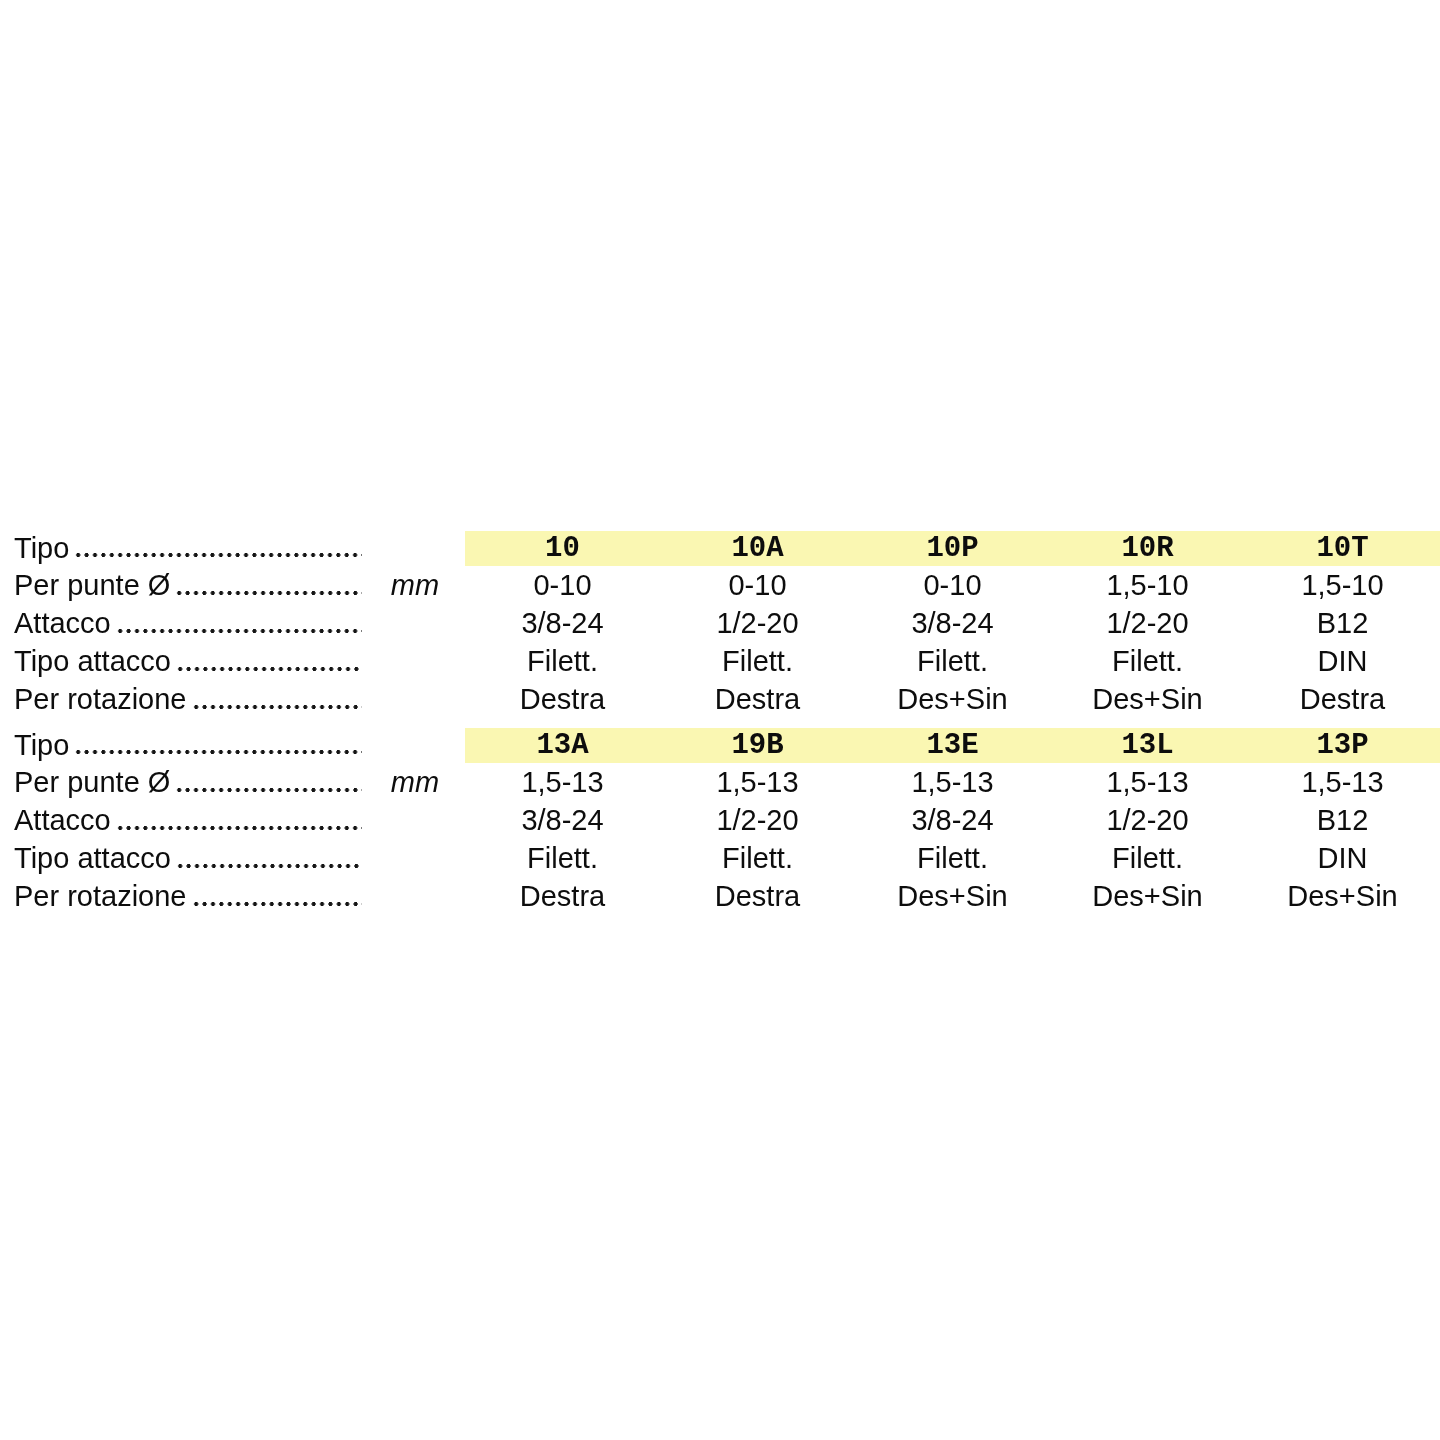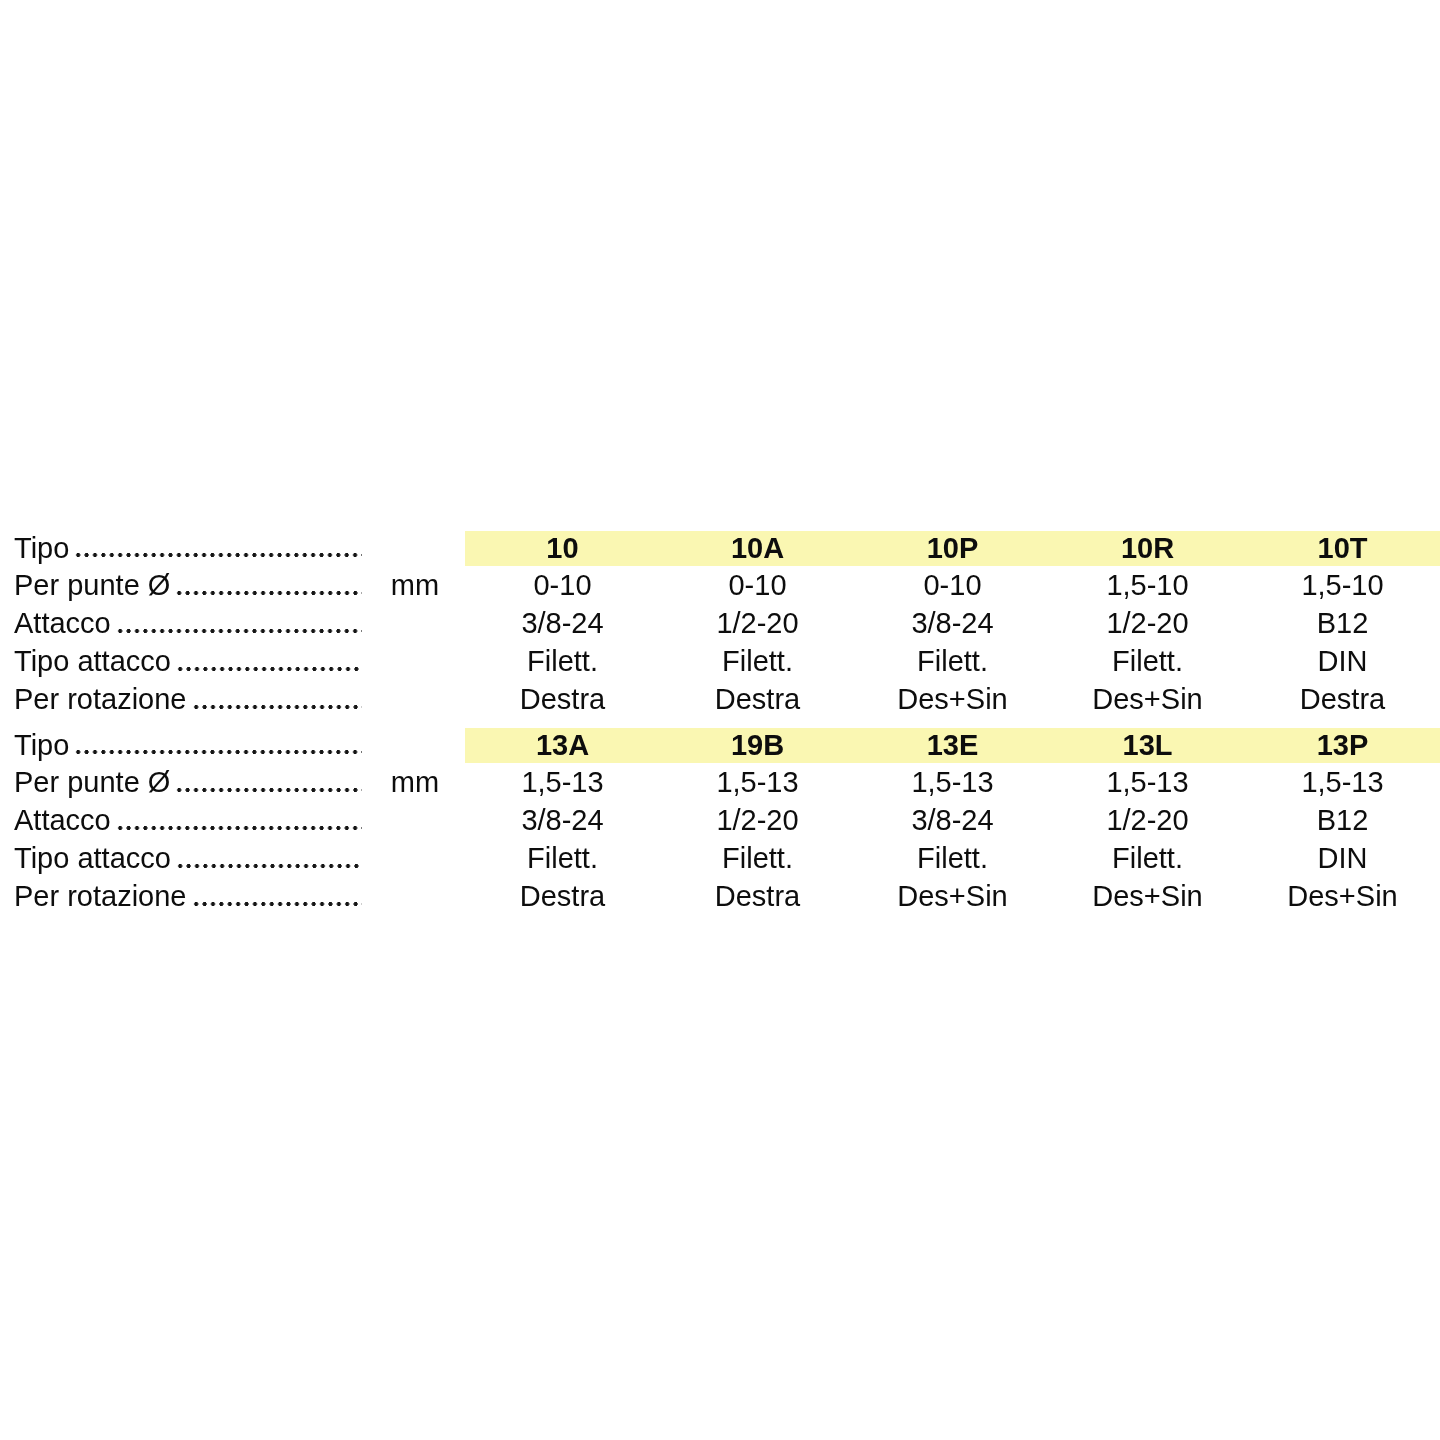--- a/index.html
+++ b/index.html
@@ -48,30 +48,31 @@
   .cell.label .dots {
     flex: 1;
     height: 8px;
     align-self: flex-end;
     margin: 0 3px 7px 5px;
     background-image: radial-gradient(circle, #141414 1.8px, rgba(0,0,0,0) 2.2px);
     background-size: 8.4px 8px;
     background-repeat: repeat-x;
   }
 
-  .cell.unit { text-align: center; }
+  .cell.unit { text-align: center; font-style: italic; }
 
   .cell.val { text-align: center; }
   .row.head .cell.val {
     font-weight: bold;
     background: var(--hl, #FAF7B2);
     height: 100%;
     display: flex;
     align-items: center;
     justify-content: center;
+    font-family: Liberation Mono, monospace;
   }
 </style>
 </head>
 <body>
 
 <div class="page">
 
   <div class="section" id="section-10">
 
     <div class="row head">

